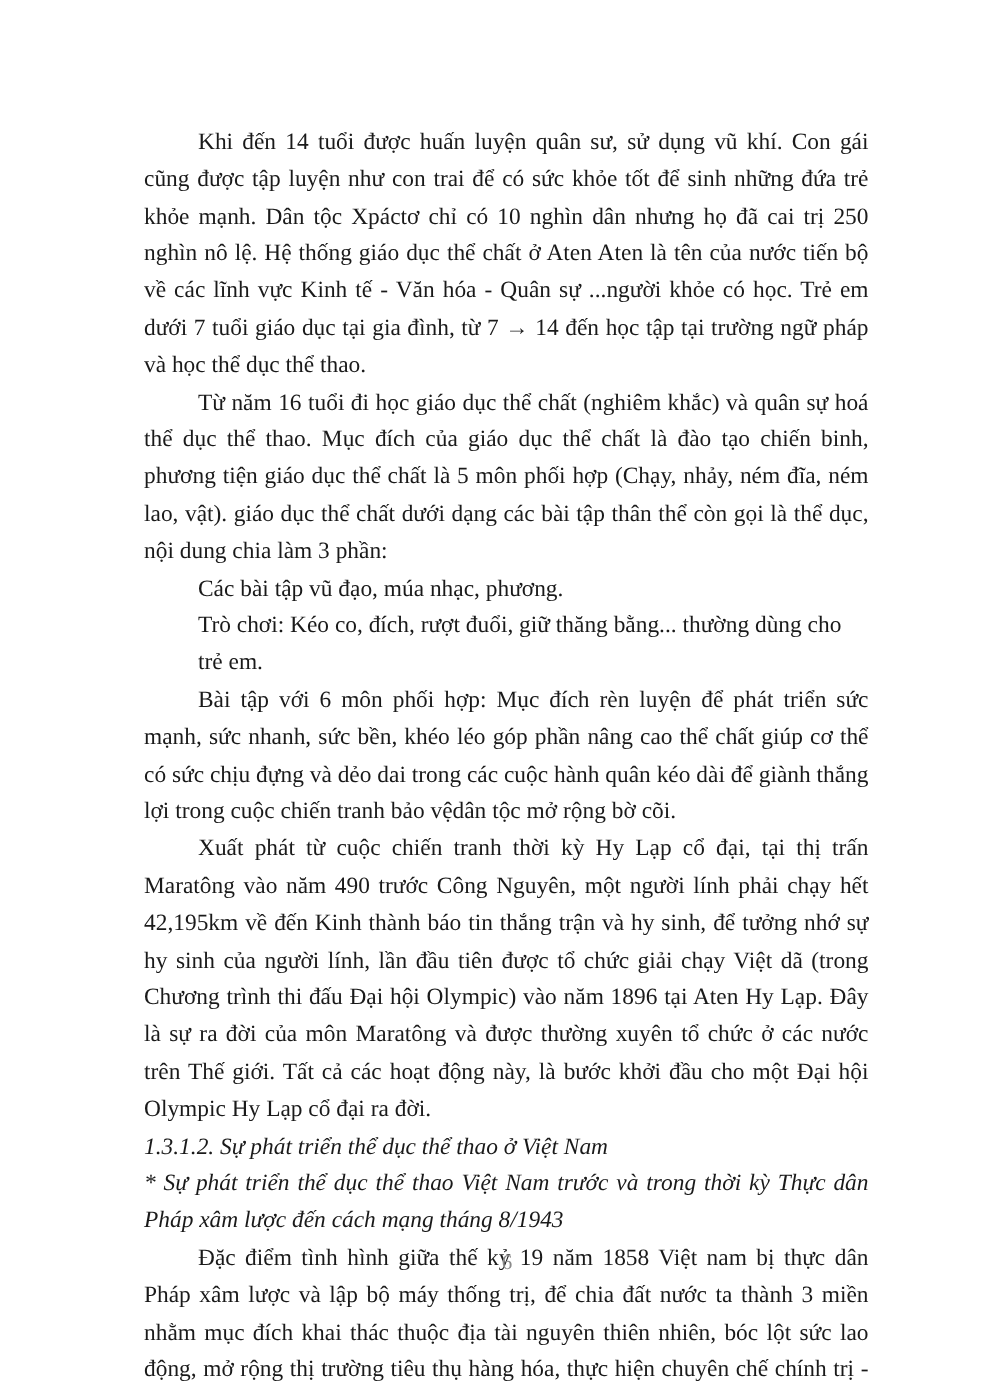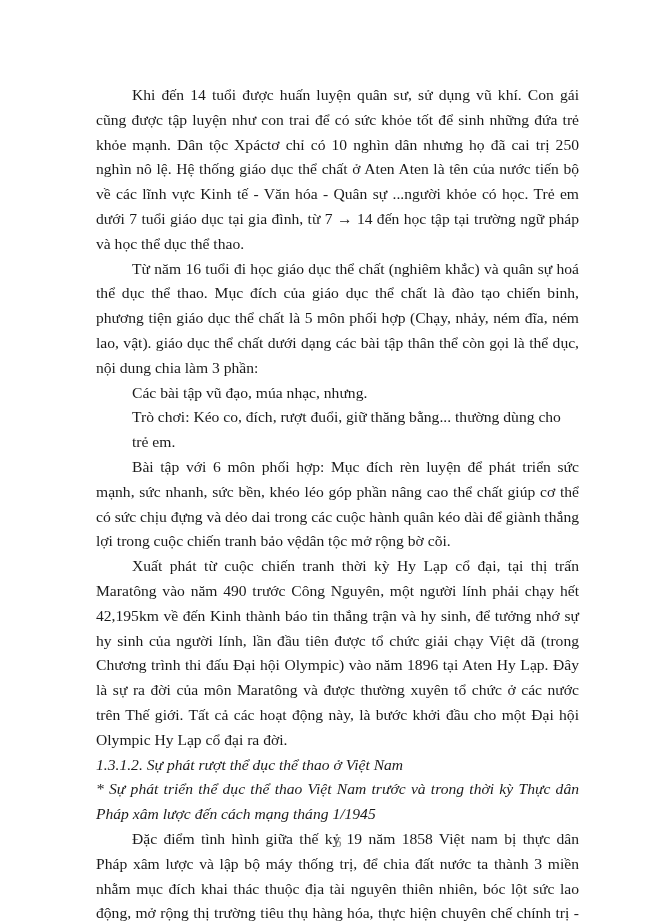--- a/index.html
+++ b/index.html
@@ -57,22 +57,22 @@
       font-family: "Liberation Serif", "DejaVu Serif", serif;
     }
   </style>
 </head>
 <body>
 
 <div class="page">
   <div class="content">
     <p class="indent">Khi đến 14 tuổi được huấn luyện quân sư, sử dụng vũ khí. Con gái cũng được tập luyện như con trai để có sức khỏe tốt để sinh những đứa trẻ khỏe mạnh. Dân tộc Xpáctơ chỉ có 10 nghìn dân nhưng họ đã cai trị 250 nghìn nô lệ. Hệ thống giáo dục thể chất ở Aten Aten là tên của nước tiến bộ về các lĩnh vực Kinh tế - Văn hóa - Quân sự ...người khỏe có học. Trẻ em dưới 7 tuổi giáo dục tại gia đình, từ 7 → 14 đến học tập tại trường ngữ pháp và học thể dục thể thao.</p>
     <p class="indent">Từ năm 16 tuổi đi học giáo dục thể chất (nghiêm khắc) và quân sự hoá thể dục thể thao. Mục đích của giáo dục thể chất là đào tạo chiến binh, phương tiện giáo dục thể chất là 5 môn phối hợp (Chạy, nhảy, ném đĩa, ném lao, vật). giáo dục thể chất dưới dạng các bài tập thân thể còn gọi là thể dục, nội dung chia làm 3 phần:</p>
-    <p class="list-line">Các bài tập vũ đạo, múa nhạc, nhưng.</p>
+    <p class="list-line">Các bài tập vũ đạo, múa nhạc, phương.</p>
     <p class="list-line">Trò chơi: Kéo co, đích, rượt đuổi, giữ thăng bằng... thường dùng cho trẻ em.</p>
     <p class="indent">Bài tập với 6 môn phối hợp: Mục đích rèn luyện để phát triển sức mạnh, sức nhanh, sức bền, khéo léo góp phần nâng cao thể chất giúp cơ thể có sức chịu đựng và dẻo dai trong các cuộc hành quân kéo dài để giành thắng lợi trong cuộc chiến tranh bảo vệdân tộc mở rộng bờ cõi.</p>
     <p class="indent">Xuất phát từ cuộc chiến tranh thời kỳ Hy Lạp cổ đại, tại thị trấn Maratông vào năm 490 trước Công Nguyên, một người lính phải chạy hết 42,195km về đến Kinh thành báo tin thắng trận và hy sinh, để tưởng nhớ sự hy sinh của người lính, lần đầu tiên được tổ chức giải chạy Việt dã (trong Chương trình thi đấu Đại hội Olympic) vào năm 1896 tại Aten Hy Lạp. Đây là sự ra đời của môn Maratông và được thường xuyên tổ chức ở các nước trên Thế giới. Tất cả các hoạt động này, là bước khởi đầu cho một Đại hội Olympic Hy Lạp cổ đại ra đời.</p>
-    <p class="italic">1.3.1.2. Sự phát rượt thể dục thể thao ở Việt Nam</p>
-    <p class="italic">* Sự phát triển thể dục thể thao Việt Nam trước và trong thời kỳ Thực dân Pháp xâm lược đến cách mạng tháng 1/1945</p>
+    <p class="italic">1.3.1.2. Sự phát triển thể dục thể thao ở Việt Nam</p>
+    <p class="italic">* Sự phát triển thể dục thể thao Việt Nam trước và trong thời kỳ Thực dân Pháp xâm lược đến cách mạng tháng 8/1943</p>
     <p class="indent">Đặc điểm tình hình giữa thế kỷ 19 năm 1858 Việt nam bị thực dân Pháp xâm lược và lập bộ máy thống trị, để chia đất nước ta thành 3 miền nhằm mục đích khai thác thuộc địa tài nguyên thiên nhiên, bóc lột sức lao động, mở rộng thị trường tiêu thụ hàng hóa, thực hiện chuyên chế chính trị - nô dịch văn hóa làm kiệt quệ kinh tế. Từ đó, dẫn</p>
   </div>
   <div class="page-number">6</div>
 </div>
 
 </body></html>

